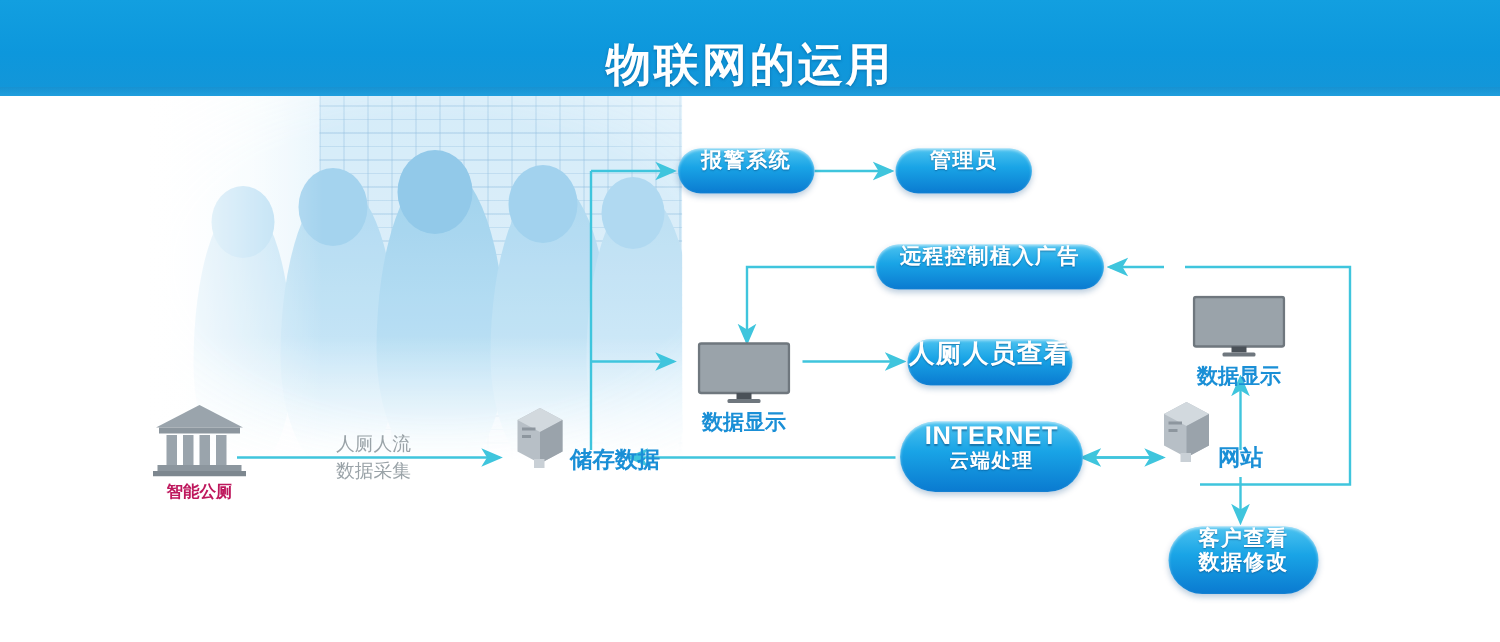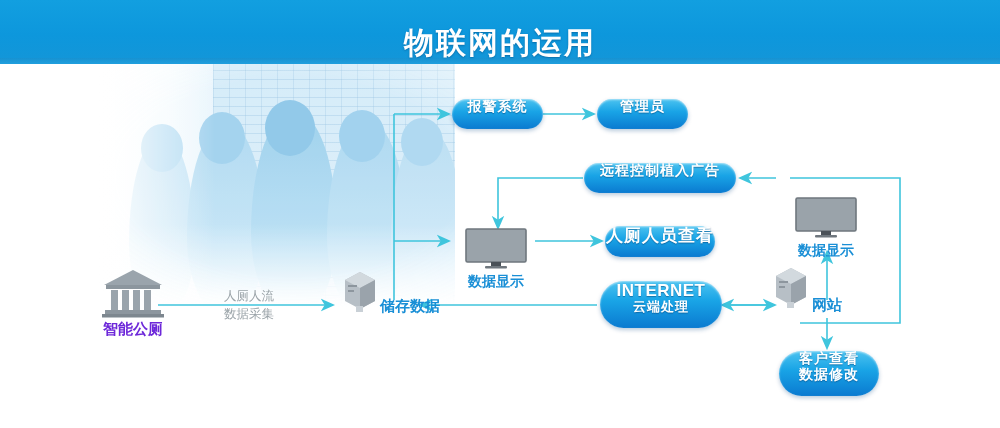--- a/index.html
+++ b/index.html
@@ -85,21 +85,21 @@
   .pill .l1, .pill .l2 { display:block; }
 
   
   .node { position:absolute; display:flex; flex-direction:column; align-items:center; }
   .node-label { color:#1a8fd6; font-weight:bold; font-size:14px; margin-top:3px; white-space:nowrap; }
   .side-label { position:absolute; color:#1a8fd6; font-weight:bold; font-size:15px; white-space:nowrap; }
   .edge-label {
     position:absolute; color:#9aa3a8; font-size:12.5px; line-height:1.45;
     text-align:center; white-space:nowrap;
   }
-  .building-label { color:#6d28d9; font-weight:bold; font-size:15px; margin-top:2px; }
+  .building-label { color:#be185d; font-weight:bold; font-size:11px; margin-top:2px; }
 </style>
 </head>
 <body>
 
 <div id="page">
 
   <div class="header">
     <div class="header-underline"></div>
     <div class="header-title">物联网的运用</div>
   </div>

